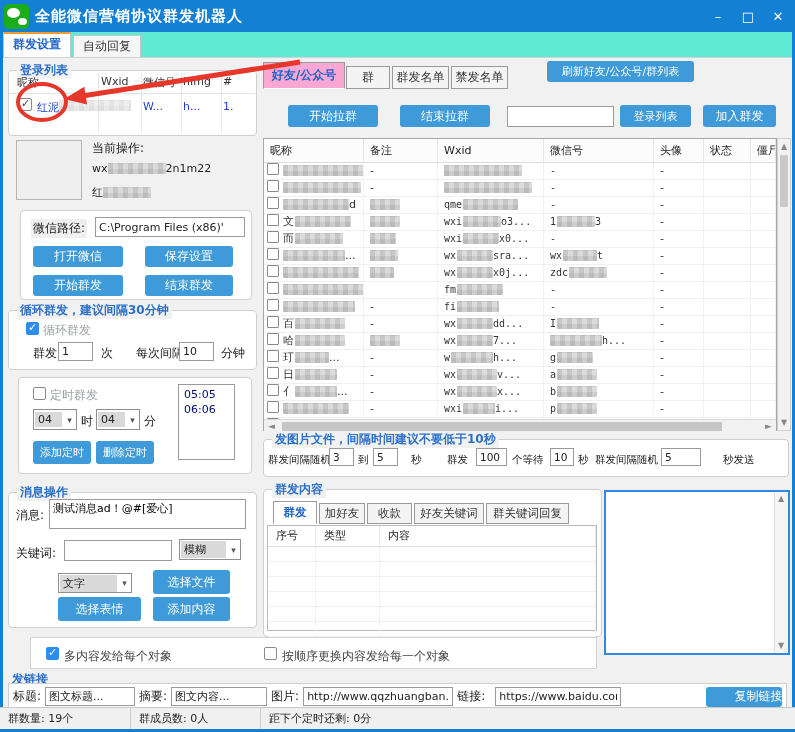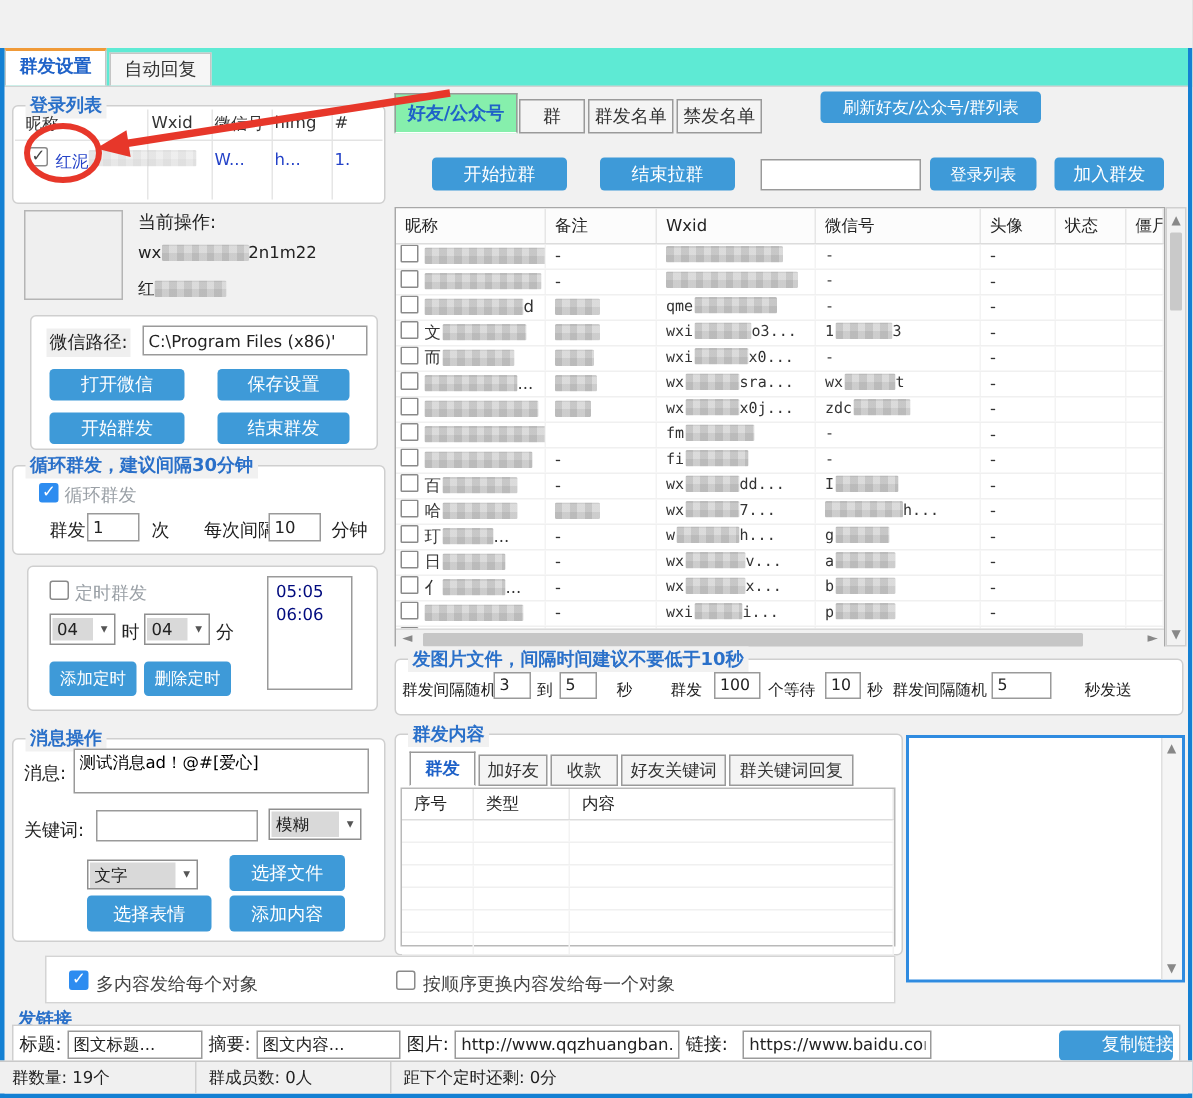--- a/index.html
+++ b/index.html
@@ -96,21 +96,21 @@
   #msg-l2{left:7px;top:52px;}
   #i-keyword{left:55px;top:47px;width:108px;height:21px;}
   #c-match{left:170px;top:46px;width:62px;height:21px;}
   #c-type{left:49px;top:80px;width:74px;height:20px;}
   #b-selfile{left:144px;top:77px;width:77px;height:24px;}
   #b-selemoji{left:49px;top:104px;width:83px;height:24px;}
   #b-addcontent{left:144px;top:104px;width:77px;height:24px;}
 
   
   .rtab{position:absolute;border:1px solid #9a9a9a;background:#f4f4f4;display:flex;align-items:center;justify-content:center;font-size:12px;color:#333;box-sizing:border-box;}
-  .rtab.active{background:#86efac;color:#1f62c8;border-bottom-color:#fff;font-weight:bold;}
+  .rtab.active{background:#f9a8d4;color:#1f62c8;border-bottom-color:#fff;font-weight:bold;}
   #rt1{left:263px;top:62px;width:82px;height:27px;}
   #rt2{left:346px;top:66px;width:44px;height:23px;}
   #rt3{left:392px;top:66px;width:57px;height:23px;}
   #rt4{left:451px;top:66px;width:57px;height:23px;}
   #b-refresh{left:547px;top:61px;width:147px;height:21px;font-size:11px;}
   #b-startpull{left:288px;top:105px;width:90px;height:22px;}
   #b-endpull{left:400px;top:105px;width:90px;height:22px;}
   #i-search{left:507px;top:106px;width:107px;height:21px;}
   #b-search{left:620px;top:105px;width:71px;height:22px;font-size:11px;}
   #b-addsend{left:703px;top:105px;width:73px;height:22px;}
@@ -191,20 +191,29 @@
   .scell{line-height:21px;padding-left:8px;border-right:1px solid #cfcfcf;box-sizing:border-box;white-space:nowrap;}
   .sc1{width:130px;} .sc2{width:131px;} .sc3{width:130px;} .sc4{flex:1;border-right:none;}
 
   #annot{position:absolute;left:0;top:0;z-index:99;pointer-events:none;}
 </style>
 </head>
 <body>
 
 <div id="window">
 
+  <div class="titlebar">
+    <div class="app-icon"></div>
+    <div class="title">全能微信营销协议群发机器人</div>
+    <div class="win-controls">
+      <div class="win-btn">–</div>
+      <div class="win-btn">□</div>
+      <div class="win-btn">✕</div>
+    </div>
+  </div>
 
   <div class="tabbar">
     <div class="mtab active">群发设置</div>
     <div class="mtab">自动回复</div>
   </div>
 
   <div class="content-bg"></div>
   <div class="strip" style="left:0;top:32px;width:3px;height:700px;"></div>
   <div class="strip" style="left:792px;top:32px;width:3px;height:700px;"></div>
   <div class="strip" style="left:0;top:729px;width:795px;height:3px;"></div>

